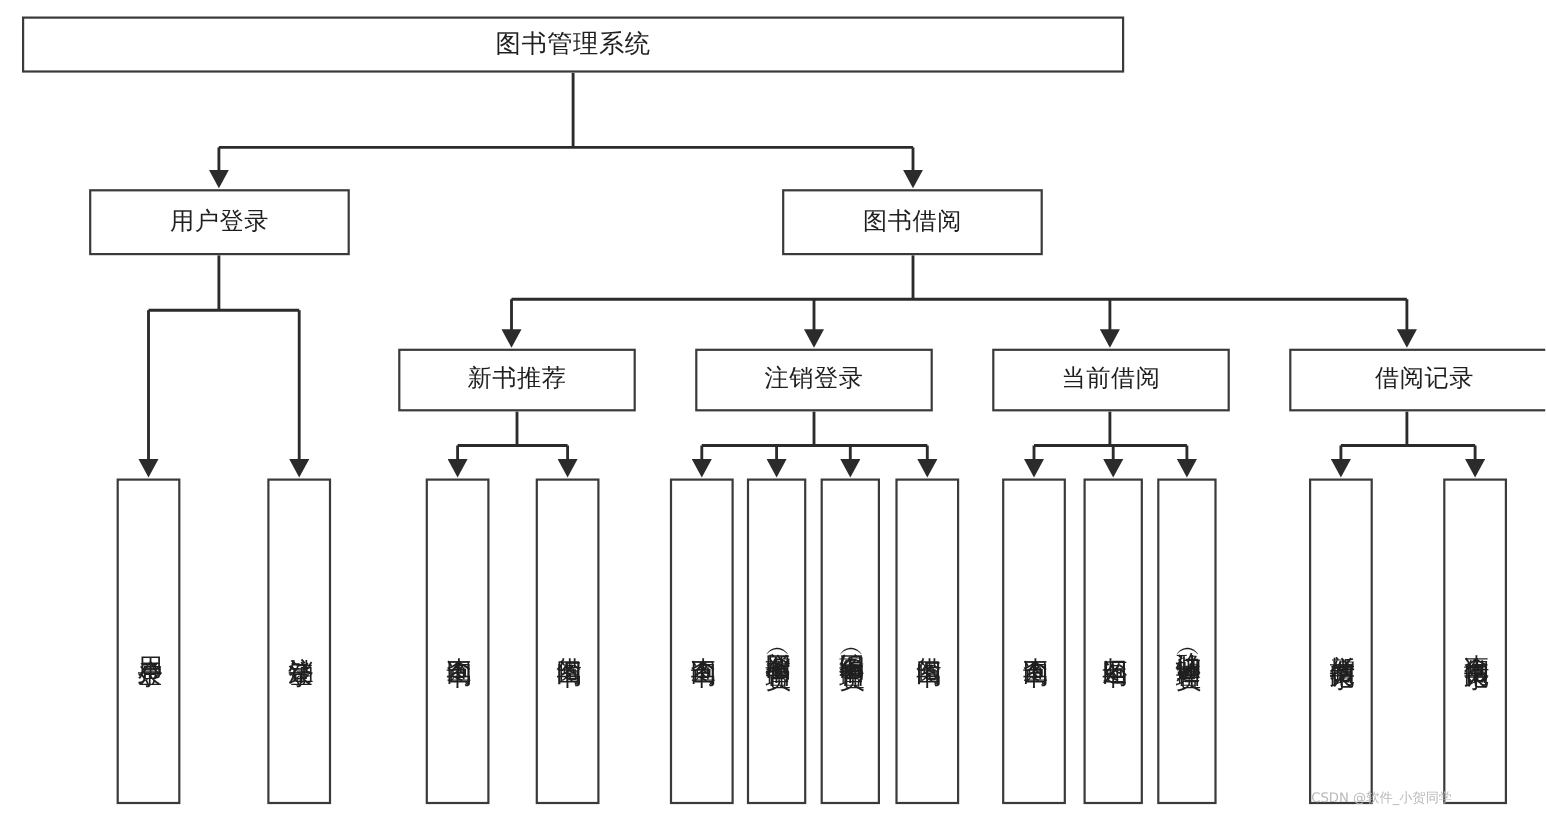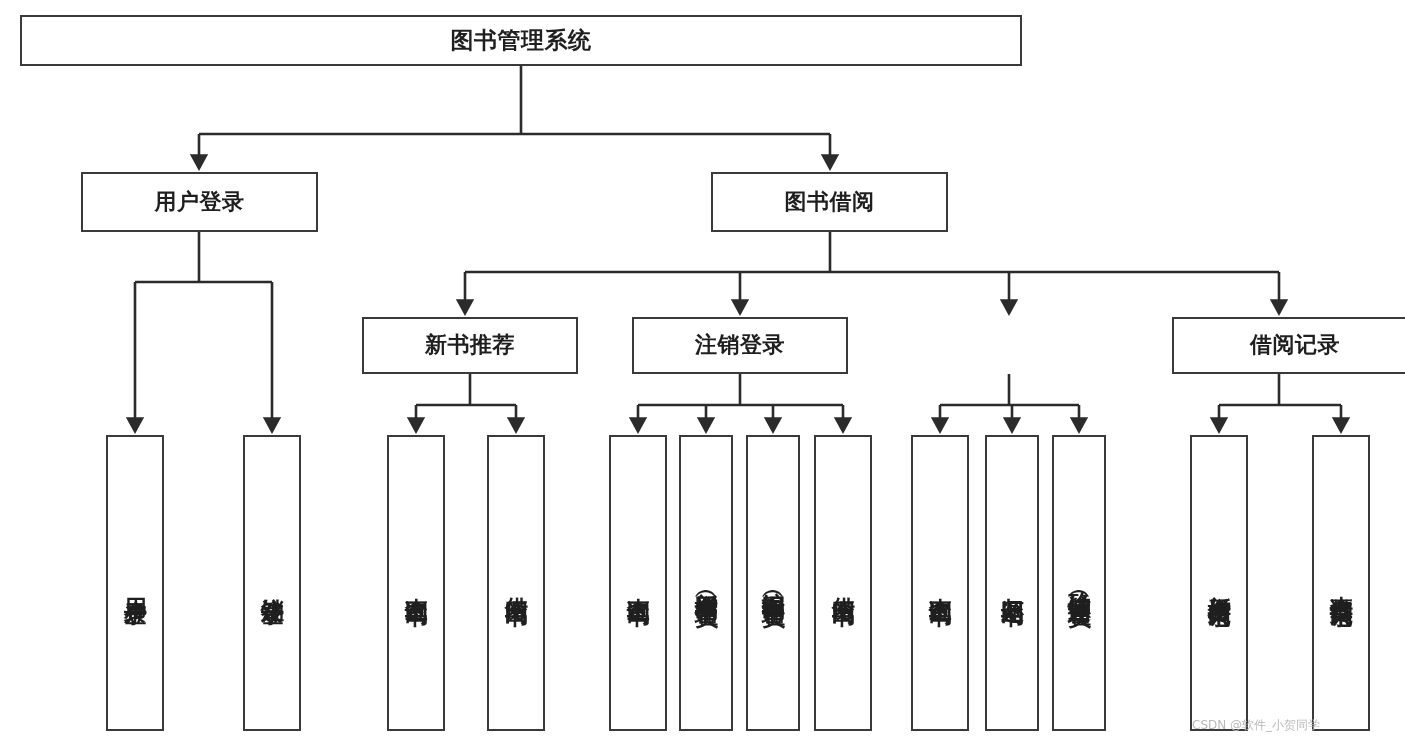--- a/index.html
+++ b/index.html
@@ -30,21 +30,20 @@
     position: absolute;
     box-sizing: border-box;
     background: #ffffff;
     border: 2px solid #3a3a3a;
     display: flex;
     align-items: center;
     justify-content: center;
     color: #1f1f1f;
     text-align: center;
     z-index: 2;
-    font-weight: bold;
   }
   .node .label {
     display: block;
     line-height: 1.12;
     letter-spacing: 0.5px;
   }
   
   .node.horiz .label {
     writing-mode: horizontal-tb;
     font-size: 22px;
@@ -142,20 +141,23 @@
   <div class="node horiz" style="left:711px; top:172px; width:237px; height:60px;">
     <span class="label">图书借阅</span>
   </div>
 
   <div class="node horiz" style="left:362px; top:317px; width:216px; height:57px;">
     <span class="label">新书推荐</span>
   </div>
   <div class="node horiz" style="left:632px; top:317px; width:216px; height:57px;">
     <span class="label">注销登录</span>
   </div>
+  <div class="node horiz" style="left:902px; top:317px; width:216px; height:57px;">
+    <span class="label">当前借阅</span>
+  </div>
   <div class="node horiz" style="left:1172px; top:317px; width:246px; height:57px;">
     <span class="label">借阅记录</span>
   </div>
 
   <div class="node vert" style="left:106px; top:435px; width:58px; height:296px;">
     <span class="label">用户登录</span>
   </div>
   <div class="node vert" style="left:243px; top:435px; width:58px; height:296px;">
     <span class="label">注销登录</span>
   </div>

